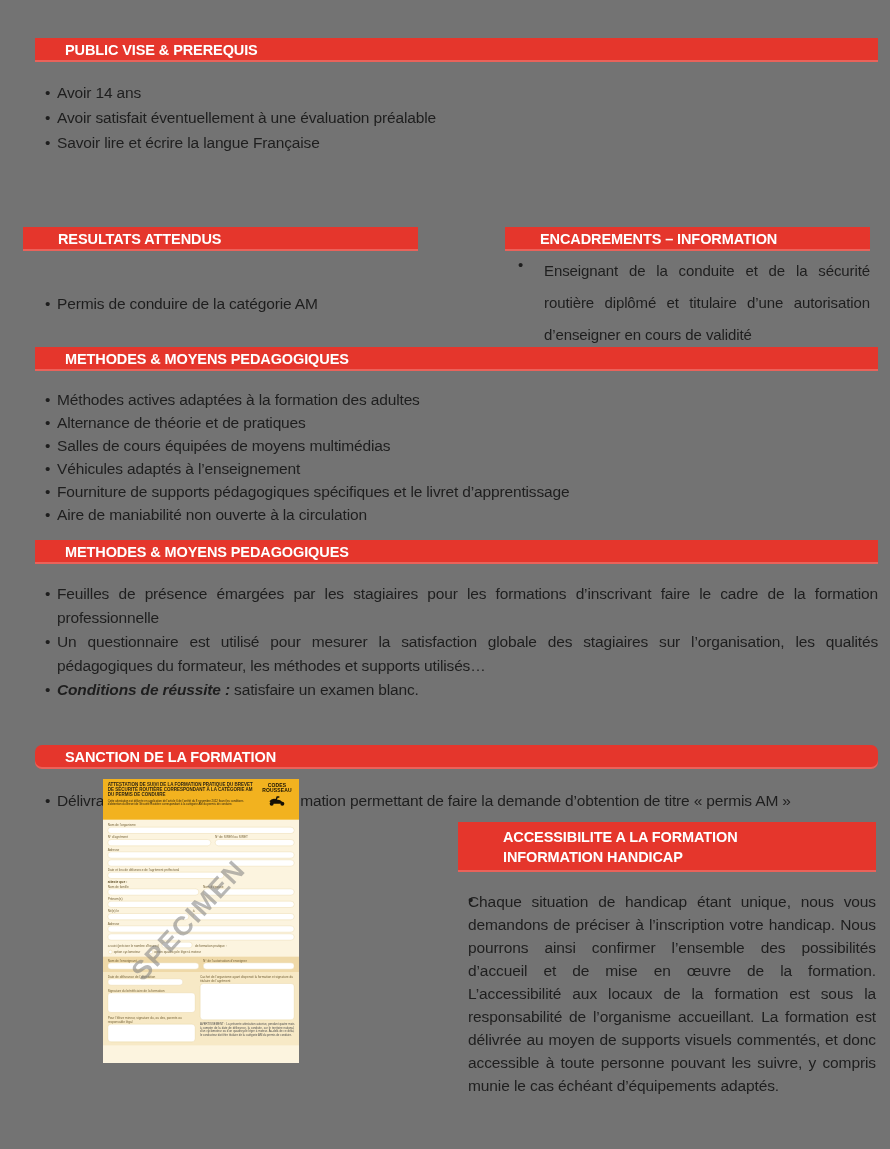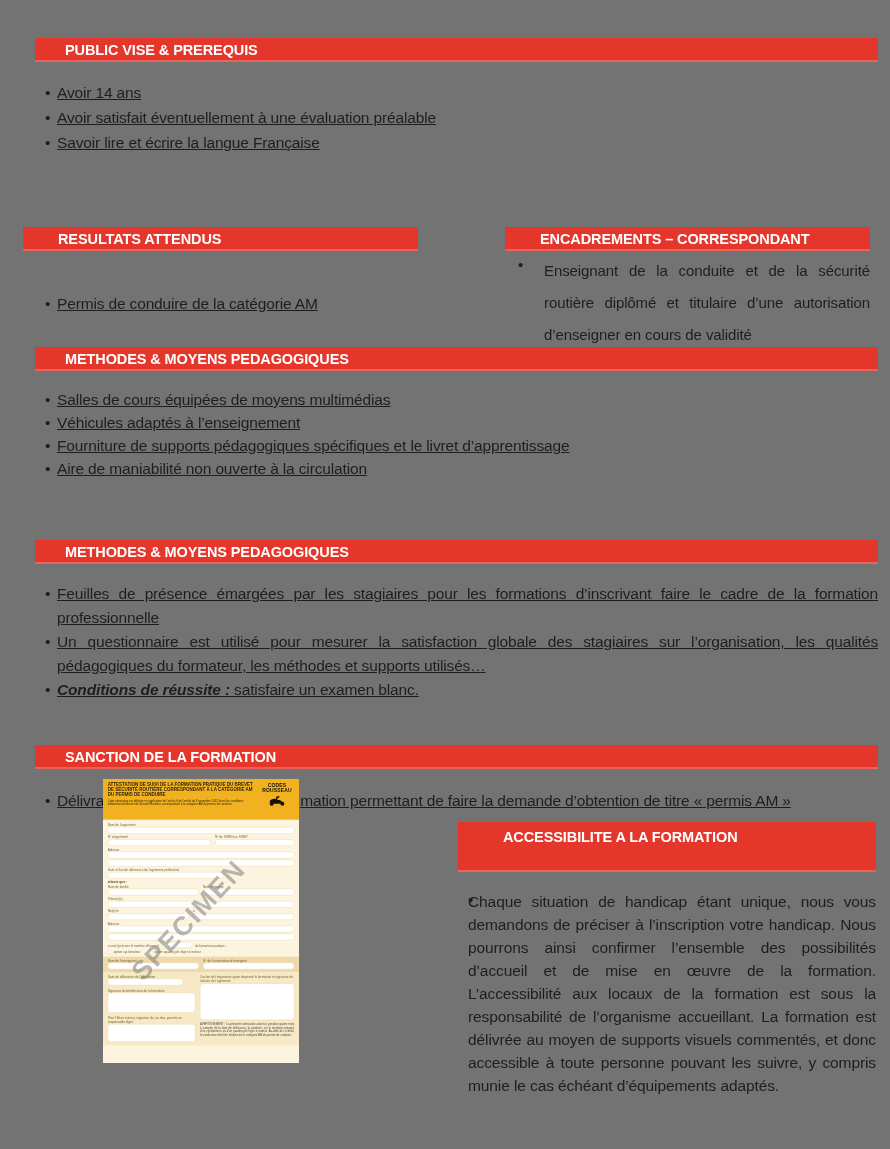--- a/index.html
+++ b/index.html
@@ -12,21 +12,21 @@
     position:absolute;height:24px;background:#E5362C;color:#fff;
     font-weight:bold;font-size:14.5px;letter-spacing:-0.1px;
     display:flex;align-items:center;
     box-shadow:inset 0 -2px 0 rgba(255,255,255,.22);
   }
   .bar .bar-label{padding-left:30px;white-space:nowrap;}
   .bar.short .bar-label{padding-left:35px;}
   .bar.two-line{height:50px;align-items:flex-start;}
   .bar.two-line .bar-lines{padding:5px 0 0 45px;line-height:20px;}
   
-  ul.bullets{list-style:none;margin:0;padding:0;position:absolute;text-decoration:underline;}
+  ul.bullets{list-style:none;margin:0;padding:0;position:absolute;}
   ul.bullets li{
     position:relative;padding-left:12px;font-size:15.5px;letter-spacing:-0.15px;
   }
   ul.bullets li::before{content:"\2022";position:absolute;left:0;top:0;}
   ul.lh25 li{line-height:25px;}
   ul.lh23 li{line-height:23px;}
   ul.lh24 li{line-height:24px;}
   li.justify{text-align:justify;}
   .cond-label{font-style:italic;font-weight:bold;}
   .gap-spacer{display:inline-block;width:196px;}
@@ -92,56 +92,59 @@
   </ul>
 
   <div class="bar short" style="top:227px;left:23px;width:395px;">
     <span class="bar-label">RESULTATS ATTENDUS</span>
   </div>
   <ul class="bullets lh25" style="top:275px;left:45px;width:370px;margin-top:16px;">
     <li>Permis de conduire de la catégorie AM</li>
   </ul>
 
   <div class="bar short" style="top:227px;left:505px;width:365px;">
-    <span class="bar-label">ENCADREMENTS – CORRESPONDANT</span>
+    <span class="bar-label">ENCADREMENTS – INFORMATION</span>
   </div>
   <div class="dot-par enc-par" style="top:255px;left:518px;width:352px;">
     <span class="dot">•</span>
     <span class="par-text">Enseignant de la conduite et de la sécurité routière diplômé et titulaire d’une autorisation d’enseigner en cours de validité</span>
   </div>
 
   <div class="bar" style="top:347px;left:35px;width:843px;">
     <span class="bar-label">METHODES &amp; MOYENS PEDAGOGIQUES</span>
   </div>
   <ul class="bullets lh23" style="top:388px;left:45px;width:828px;">
+    <li>Méthodes actives adaptées à la formation des adultes</li>
+    <li>Alternance de théorie et de pratiques</li>
     <li>Salles de cours équipées de moyens  multimédias</li>
     <li>Véhicules adaptés à l’enseignement</li>
     <li>Fourniture de supports pédagogiques spécifiques et le livret d’apprentissage</li>
     <li>Aire de maniabilité non ouverte à la circulation</li>
   </ul>
 
   <div class="bar" style="top:540px;left:35px;width:843px;">
     <span class="bar-label">METHODES &amp; MOYENS PEDAGOGIQUES</span>
   </div>
   <ul class="bullets lh24" style="top:582px;left:45px;width:833px;">
     <li class="justify">Feuilles de présence émargées par les stagiaires pour les formations d’inscrivant faire le cadre de la formation professionnelle</li>
     <li class="justify">Un questionnaire est utilisé pour mesurer la satisfaction globale des stagiaires sur l’organisation, les qualités pédagogiques du formateur, les méthodes et supports utilisés…</li>
     <li><span class="cond-label">Conditions de réussite :</span><span> satisfaire un examen blanc.</span></li>
   </ul>
 
-  <div class="bar" style="top:745px;left:35px;width:843px;">
+  <div class="bar" style="top:745px;left:35px;width:843px;border-radius:7px;">
     <span class="bar-label">SANCTION DE LA FORMATION</span>
   </div>
   <ul class="bullets lh25" style="top:788px;left:45px;width:833px;">
     <li><span>Délivra</span><span class="gap-spacer"></span><span>mation permettant de faire la demande d’obtention de titre « permis AM »</span></li>
   </ul>
 
   <div class="bar two-line" style="top:822px;left:458px;width:418px;">
     <div class="bar-lines">
       <div>ACCESSIBILITE A LA FORMATION</div>
+      <div>INFORMATION HANDICAP</div>
     </div>
   </div>
   <div class="dot-par acc-par" style="top:890px;left:468px;width:408px;">
     <span class="dot">•</span>
     <span class="par-text">Chaque situation de handicap étant unique, nous vous demandons de préciser à l’inscription votre handicap. Nous pourrons ainsi confirmer l’ensemble des possibilités d’accueil et de mise en œuvre de la formation. L’accessibilité aux locaux de la formation est sous la responsabilité de l’organisme accueillant. La formation est délivrée au moyen de supports visuels commentés, et donc accessible à toute personne pouvant les suivre, y compris munie le cas échéant d’équipements adaptés.</span>
   </div>
 
   <div class="certificate">
     <div class="cert-inner">
 

